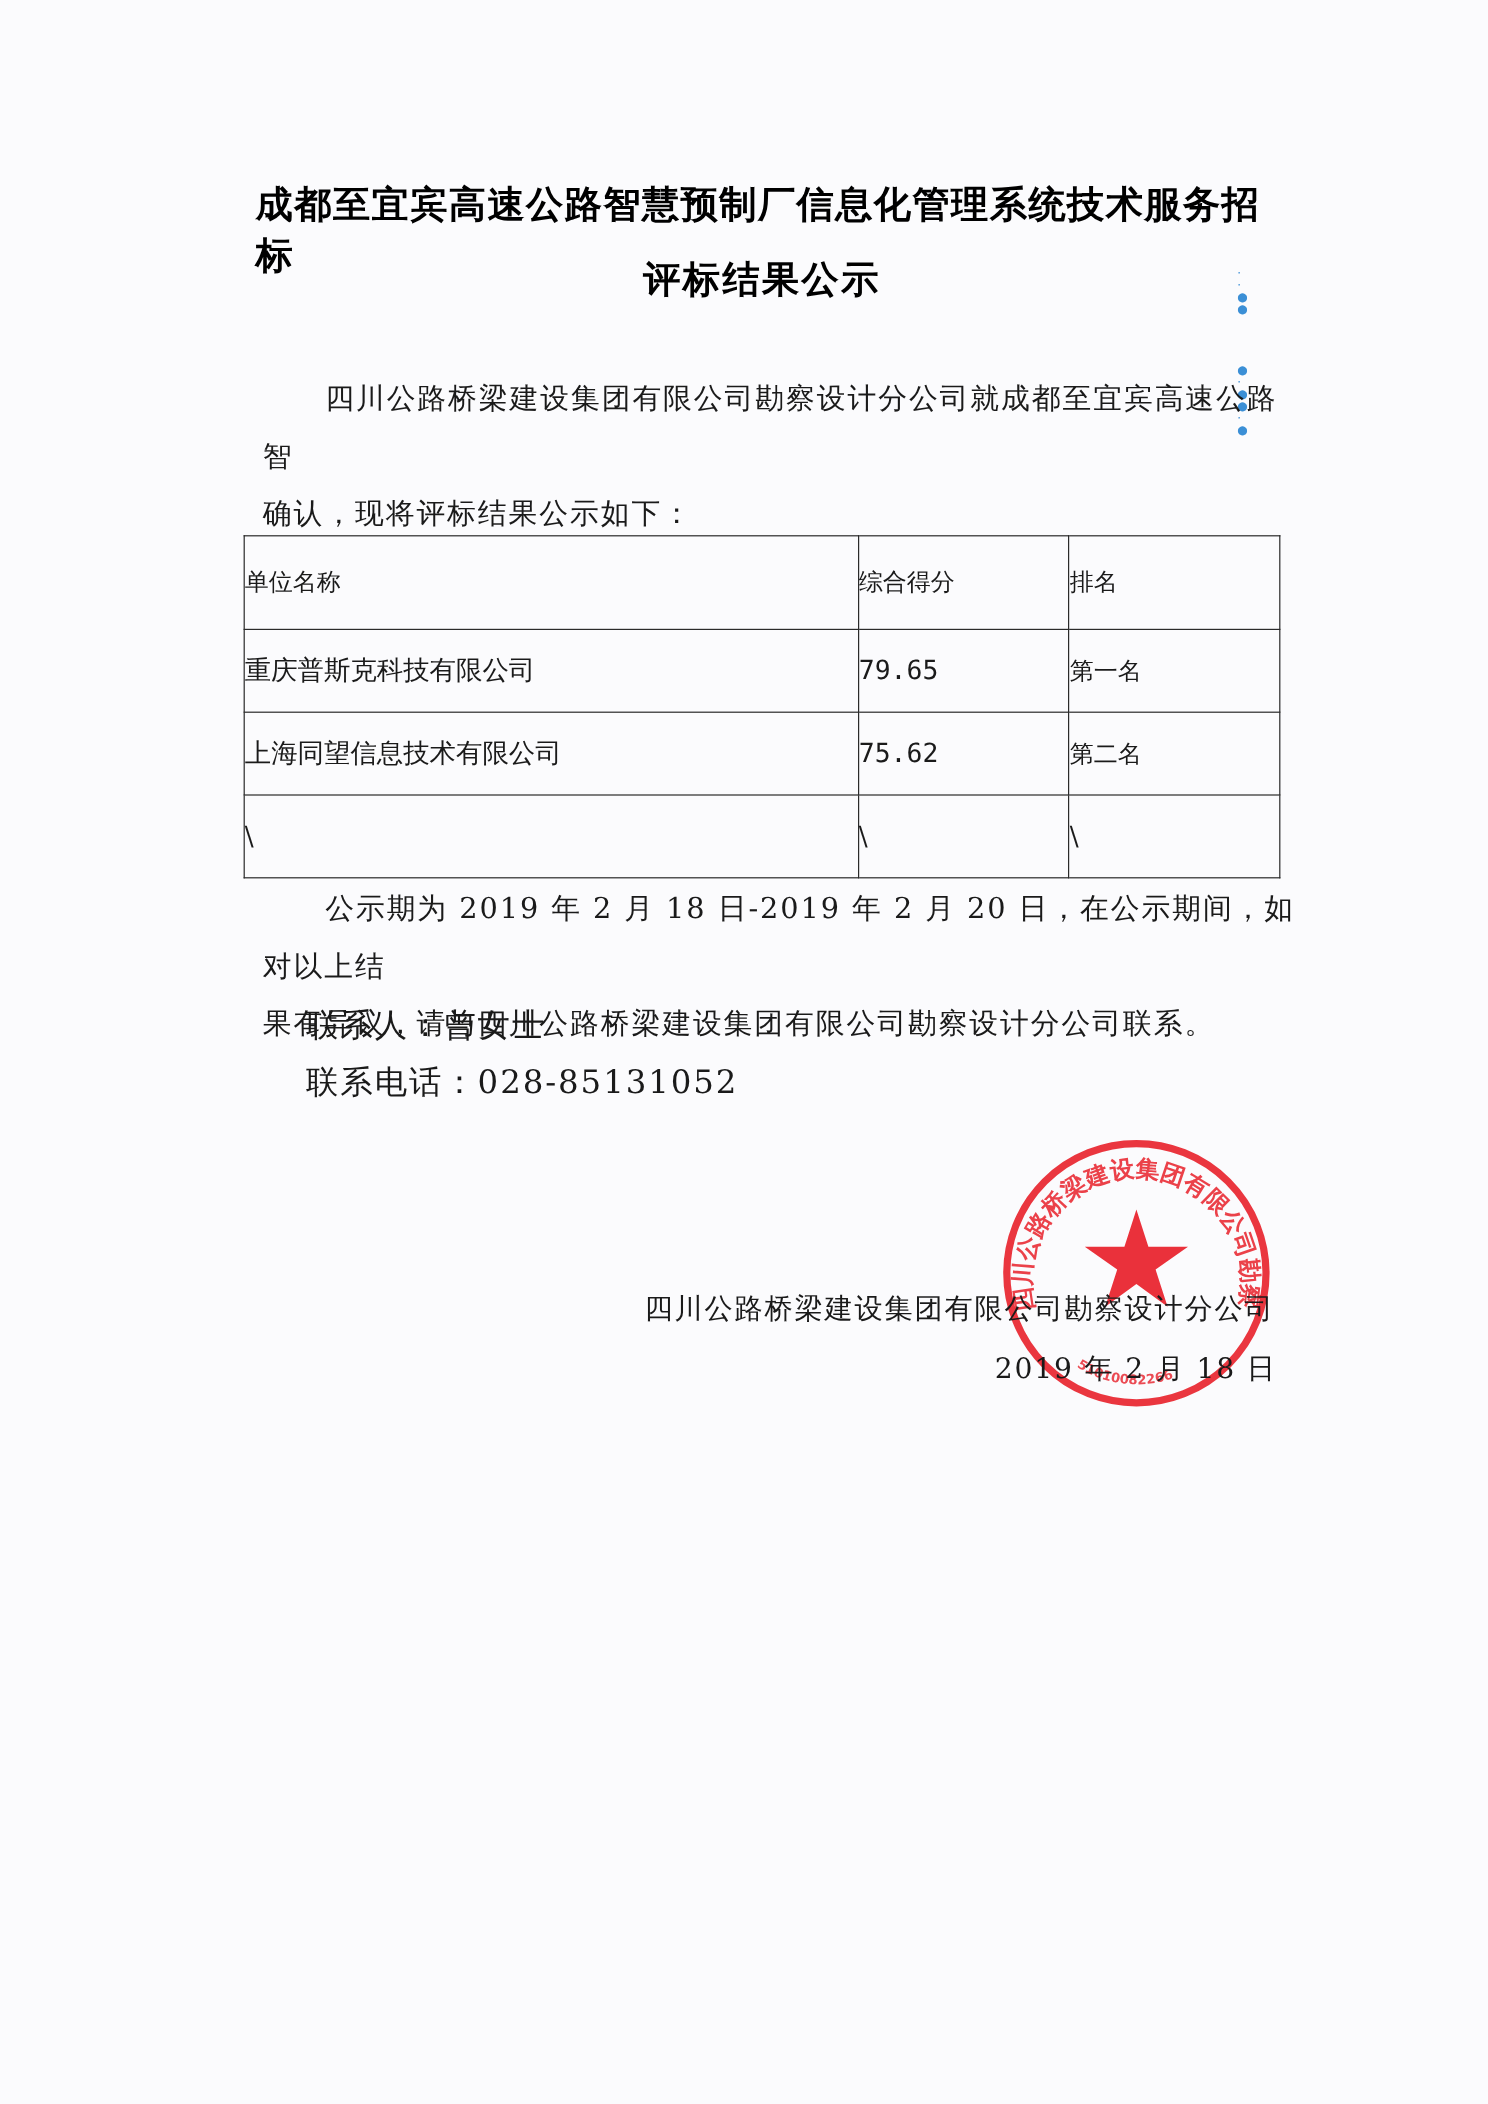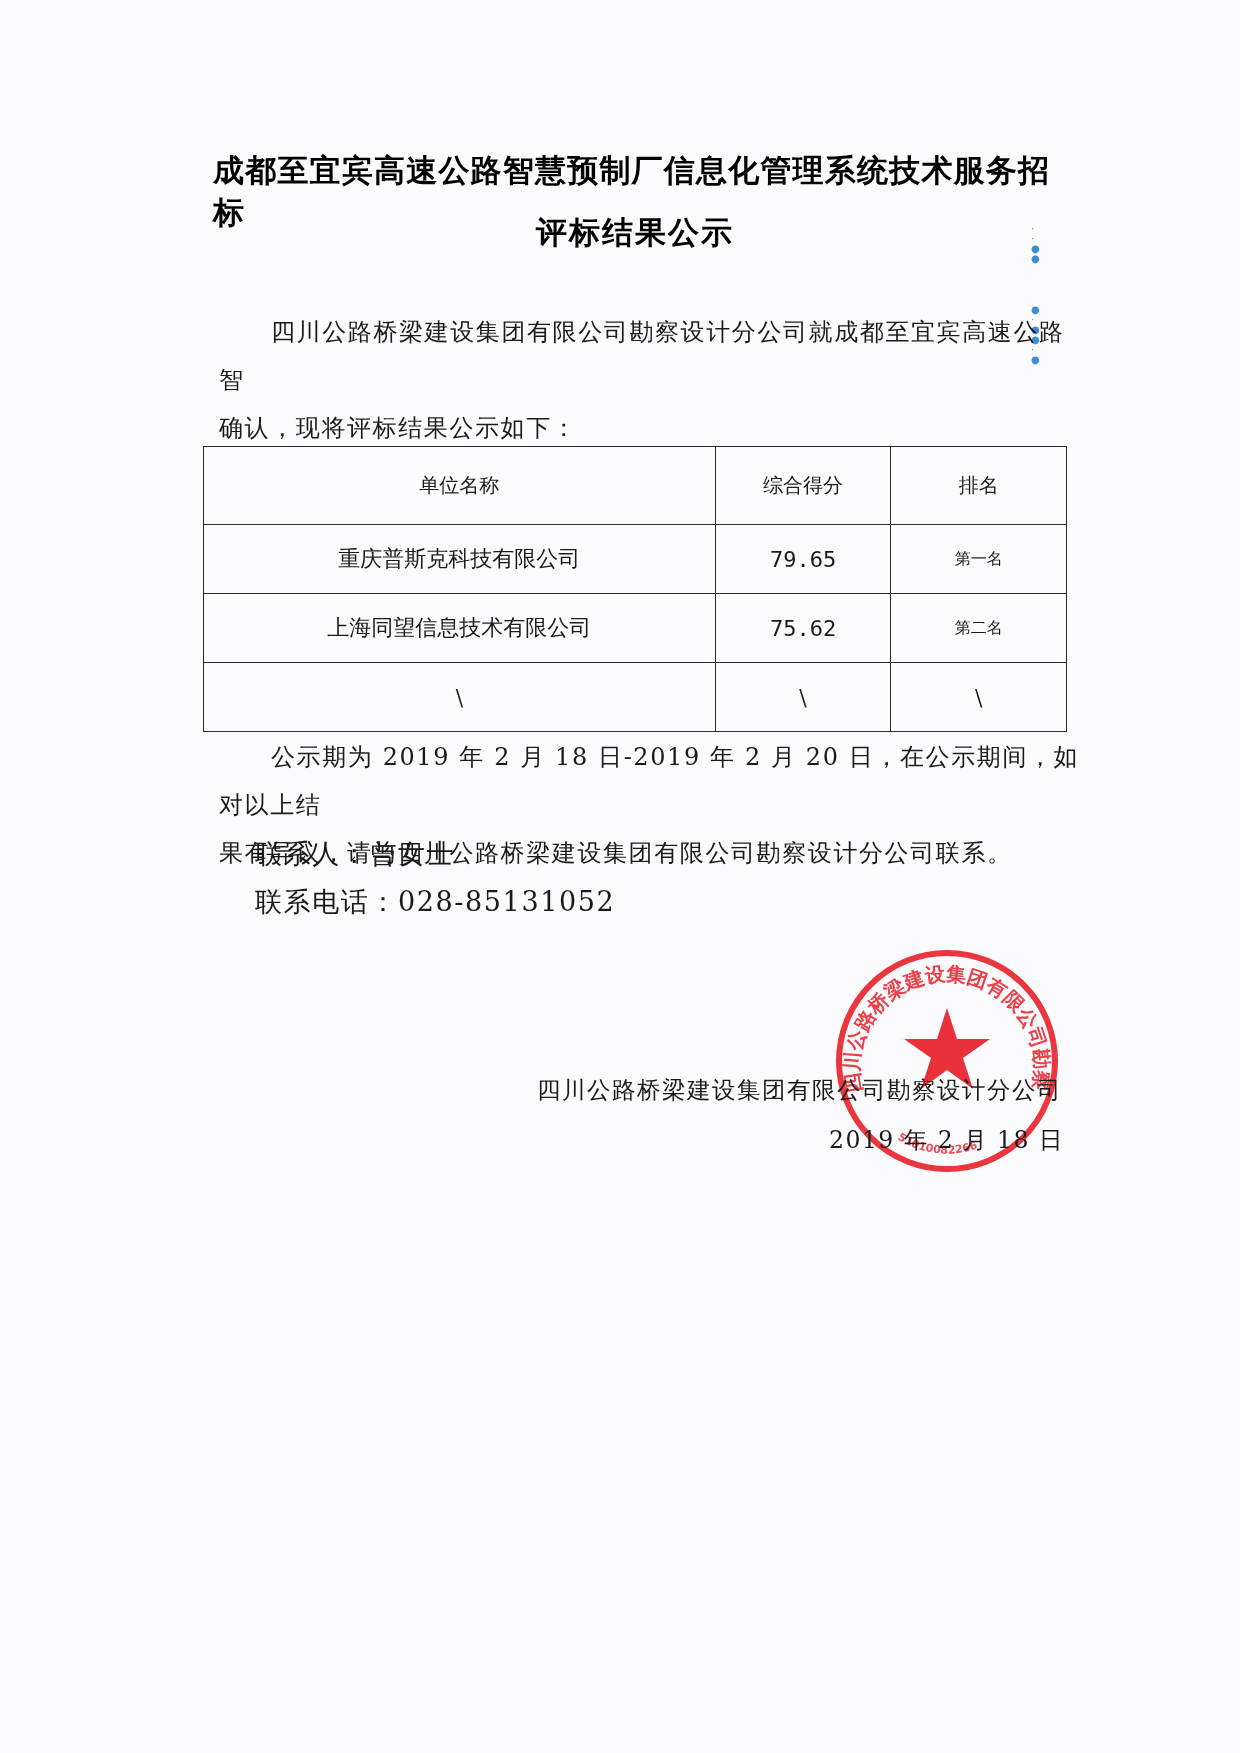--- a/index.html
+++ b/index.html
@@ -19,29 +19,29 @@
   .title.l2 { top: 212px; left: 0; width: 1270px; letter-spacing: 2px; }
   .para {
     left: 219px; width: 870px; font-size: 24px; line-height: 48px; letter-spacing: 1.6px;
   }
   .para .indent { display: inline-block; width: 52px; }
   table.results {
     position: absolute; left: 203px; top: 446px; width: 864px;
     border-collapse: collapse; font-size: 22px;
   }
   table.results td, table.results th {
-    border: 1.6px solid #2a2a2a; text-align: center; font-weight: normal; padding: 0;
+    border: 1.6px solid #2a2a2a; font-weight: normal; padding: 0;
   }
   table.results tr.head td { height: 77px; font-size: 20px; }
   table.results tr.row td { height: 68px; }
   .c1 { width: 512px; }
   .c2 { width: 175px; }
   .c3 { width: 175px; }
   .num { font-family: "DejaVu Sans Mono", "Liberation Mono", monospace; font-size: 22px; margin-left: 12px; }
-  .rank { font-size: 16px; }
+  .rank { font-size: 20px; }
   .line { left: 203px; font-size: 27px; letter-spacing: 1.6px; white-space: nowrap; }
   .sig { font-size: 23.5px; letter-spacing: 1.5px; white-space: nowrap; }
   .seal {
     left: 834px; top: 948px; width: 226px; height: 226px;
   }
   .dots { color: #3b8fd6; font-size: 10px; line-height: 10px; }
 </style>
 </head>
 <body>
 

